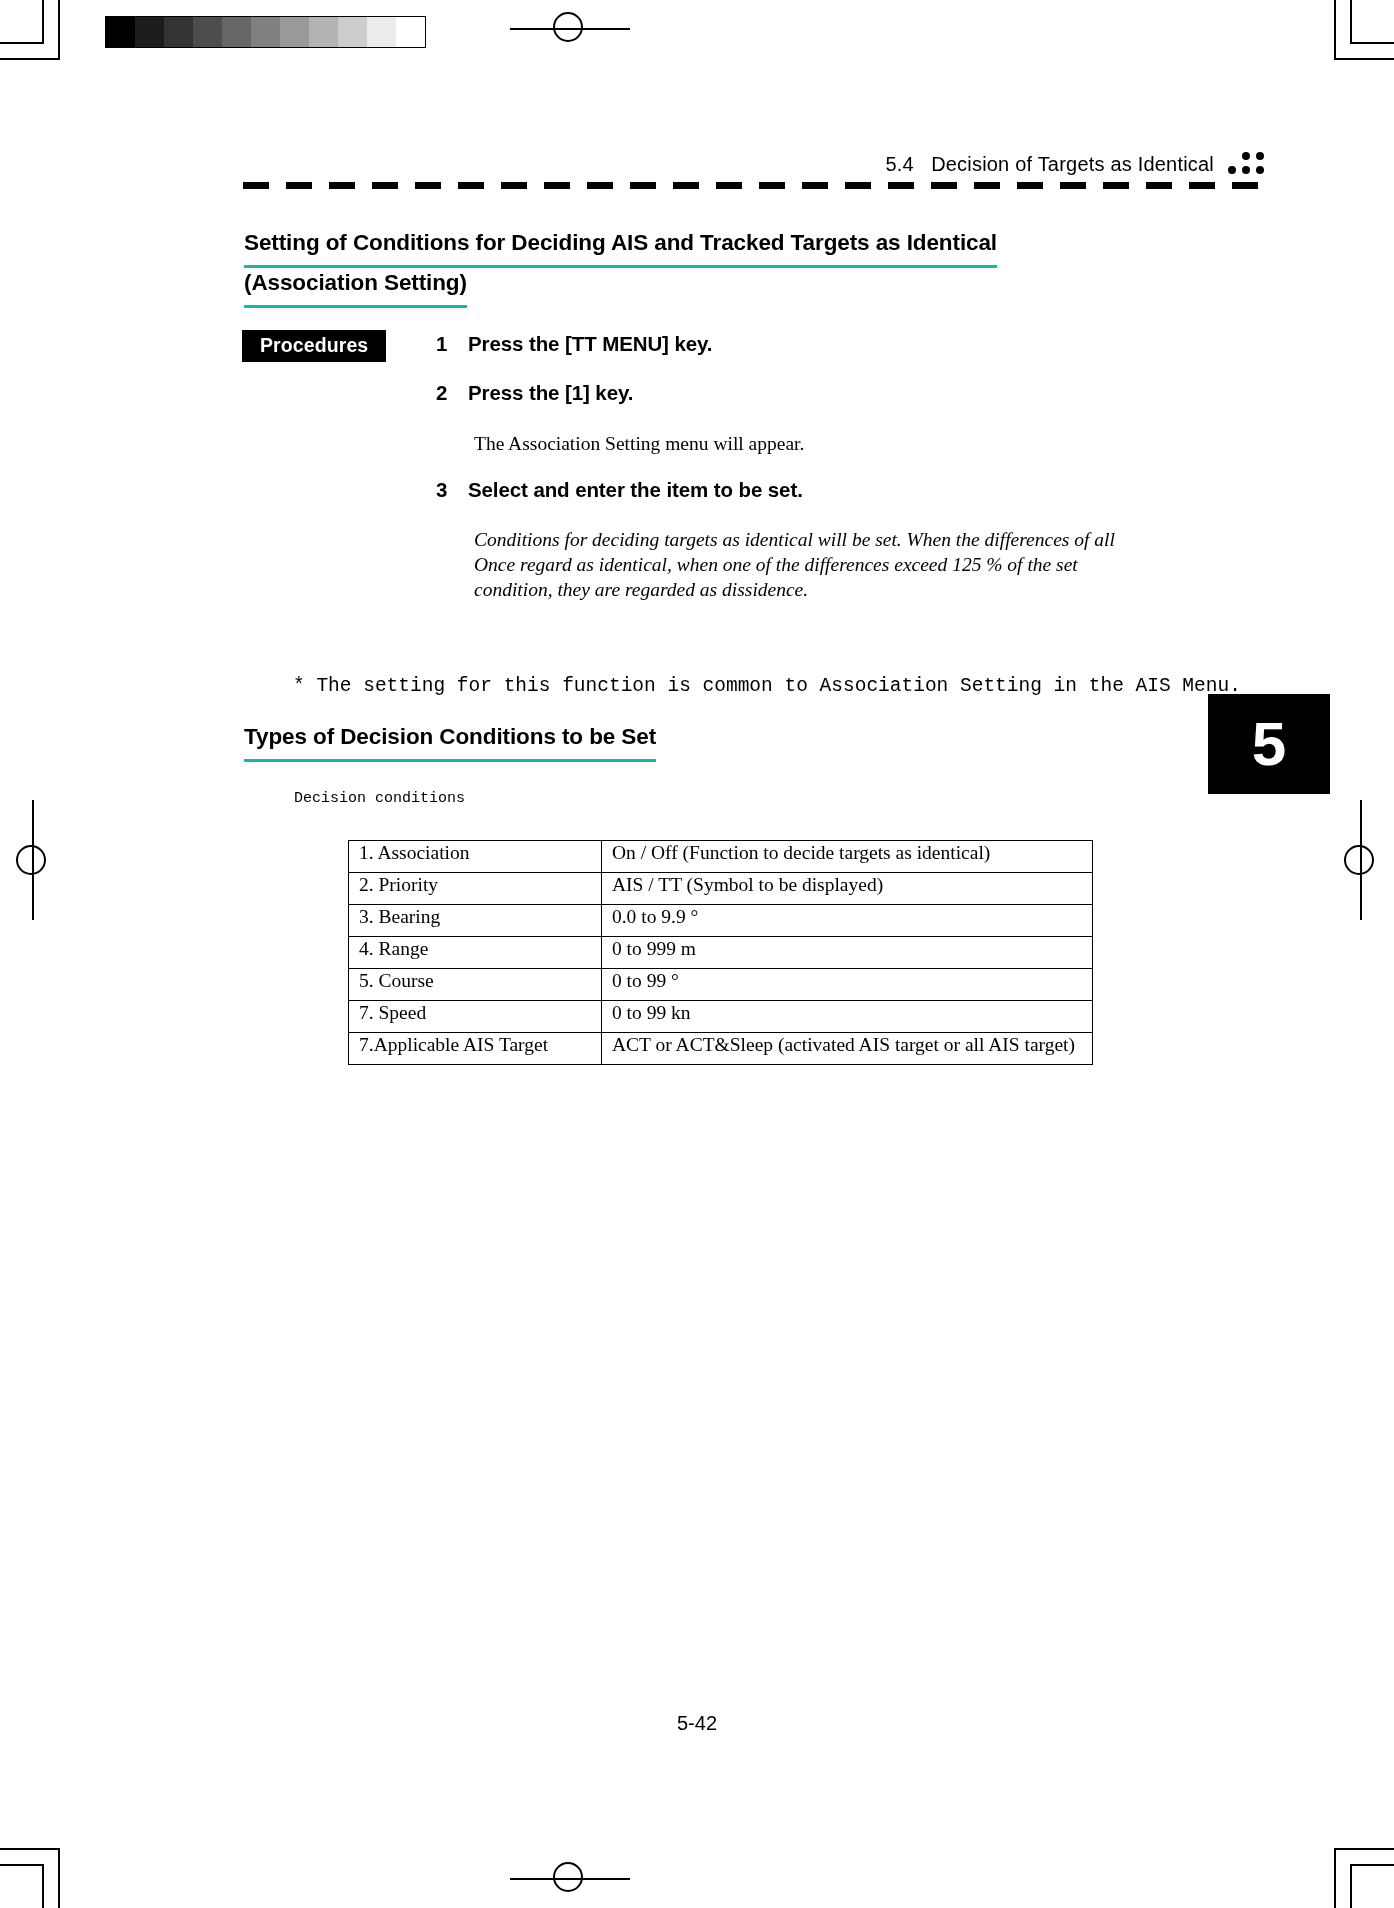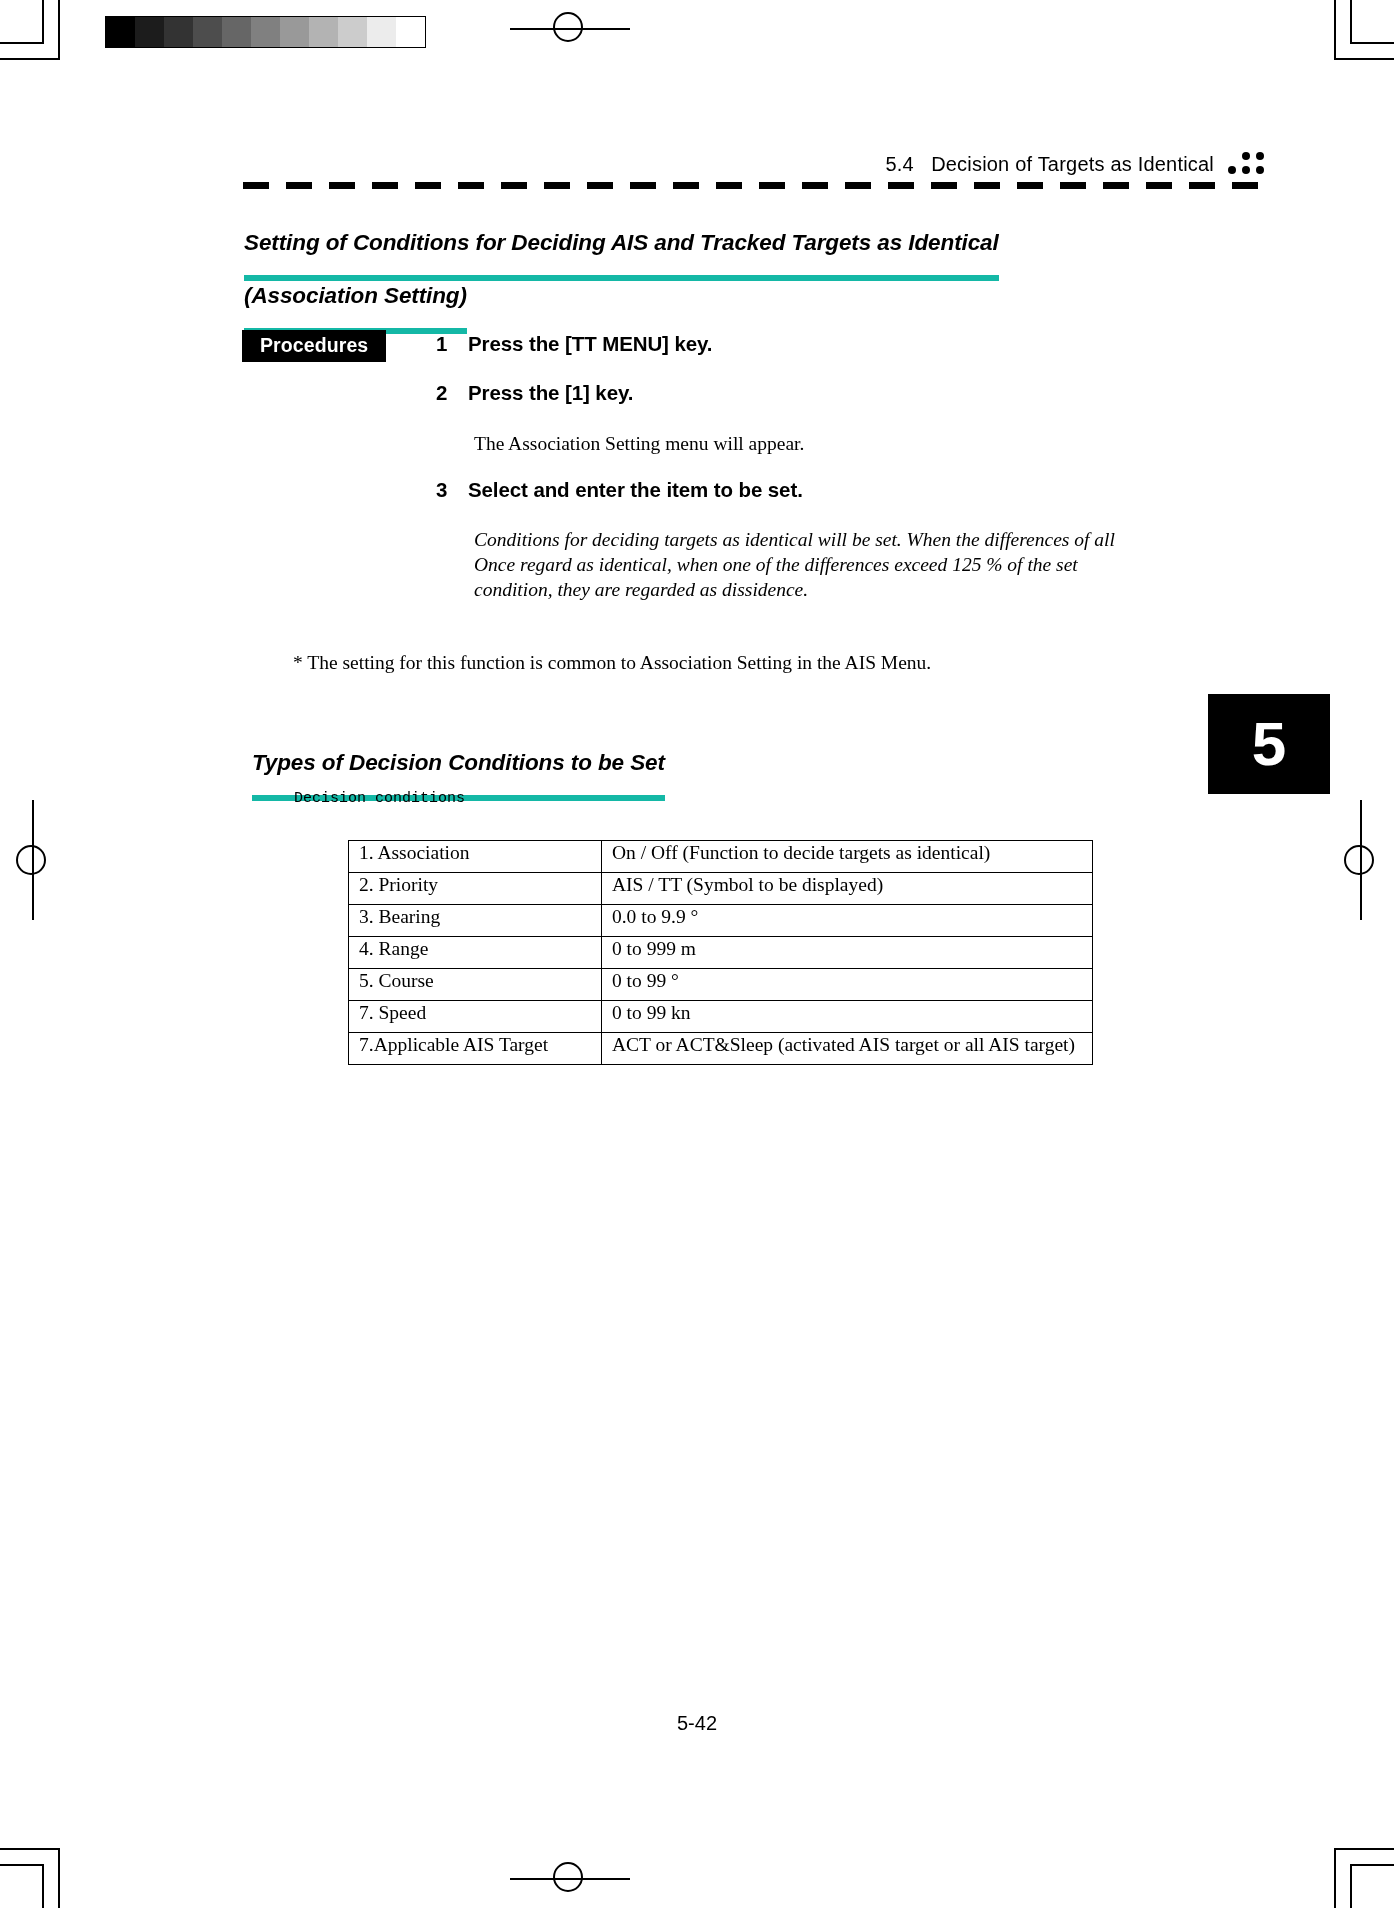--- a/index.html
+++ b/index.html
@@ -154,26 +154,25 @@
   .h-section {
     position: absolute;
     font-family: "Liberation Sans", "DejaVu Sans", sans-serif;
     font-weight: bold;
     font-size: 22.5px;
     line-height: 30px;
     letter-spacing: -0.1px;
   }
   .h-section .u {
     display: inline-block;
-    border-bottom: 6px solid #14b8a6;
-    padding-bottom: 17px;
-    font-style: italic;
+    border-bottom: 3px solid #14b8a6;
+    padding-bottom: 7px;
   }
   #heading-main { left: 244px; top: 228px; width: 920px; }
-  #heading-types { left: 244px; top: 748px; margin-left: 8px; }
+  #heading-types { left: 244px; top: 722px; }
 
   
   .procedures-badge {
     position: absolute;
     left: 242px;
     top: 330px;
     background: #000;
     color: #fff;
     font-family: "Liberation Sans", "DejaVu Sans", sans-serif;
     font-weight: bold;
@@ -197,21 +196,21 @@
   #step-3 { left: 436px; top: 478px; }
 
   .body-note {
     position: absolute;
     font-family: "Liberation Serif", "DejaVu Serif", serif;
     font-size: 19.5px;
     line-height: 25px;
   }
   #note-menu-appear { left: 474px; top: 431px; }
   #note-conditions  { left: 474px; top: 527px; width: 700px; font-style: italic; }
-  #note-common      { left: 293px; top: 650px; }
+  #note-common      { left: 293px; top: 674px; font-family: Liberation Mono, monospace; }
 
   
   .chapter-tab {
     position: absolute;
     left: 1208px;
     top: 694px;
     width: 122px;
     height: 100px;
     background: #000;
     color: #fff;

